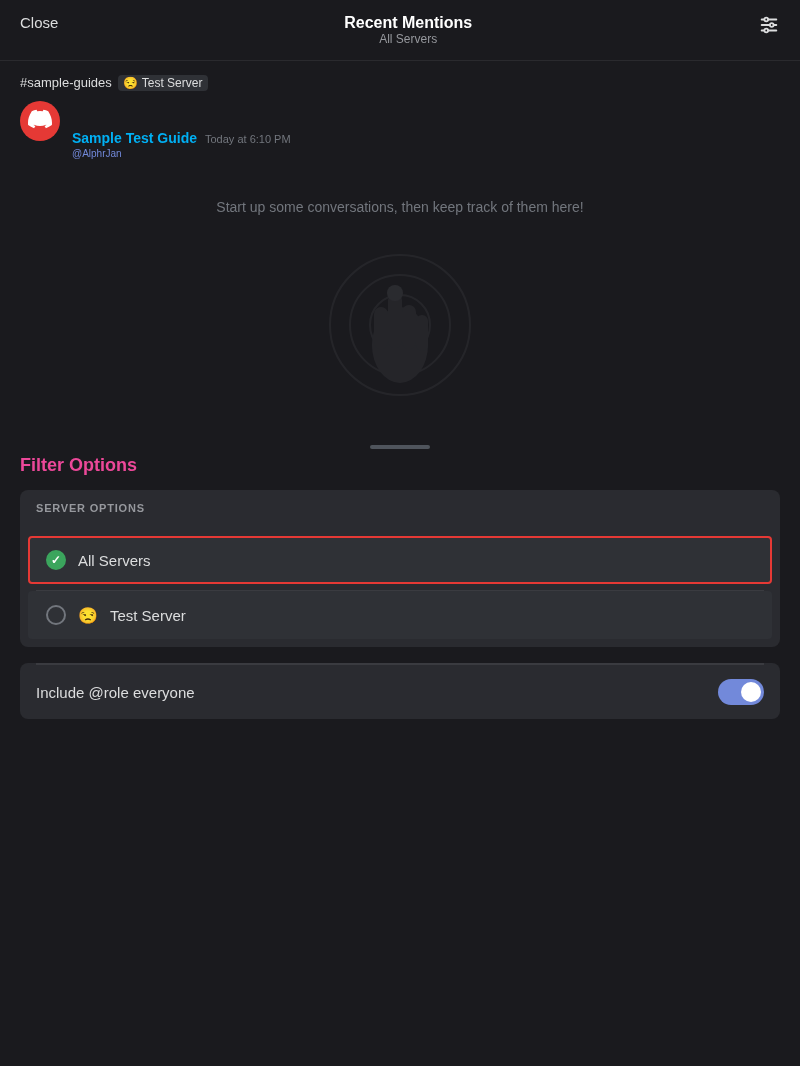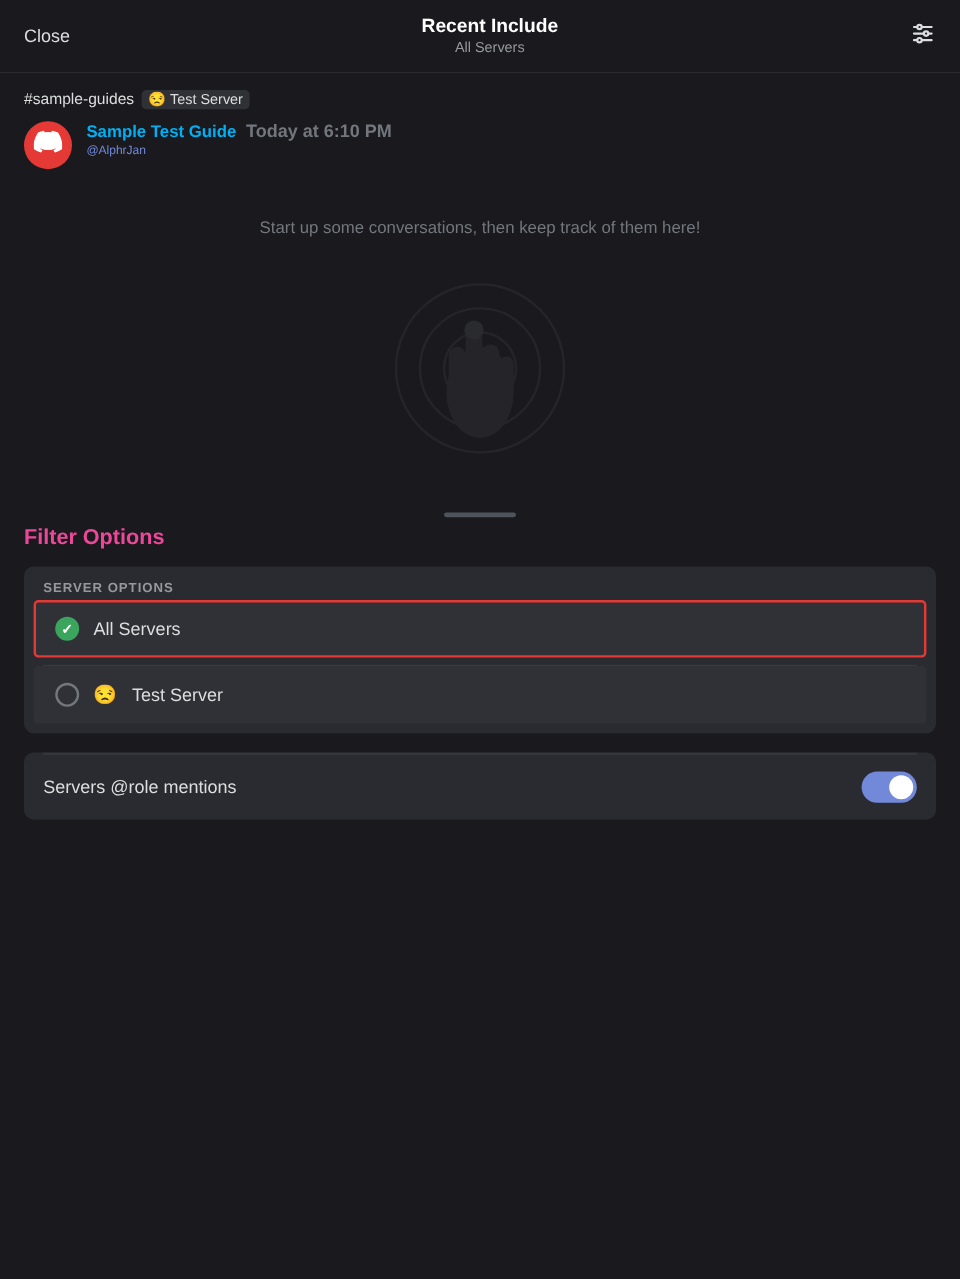--- a/index.html
+++ b/index.html
@@ -8,21 +8,20 @@
       height: 1066px;
       background: #1a1a1e;
       font-family: 'Segoe UI', Arial, sans-serif;
       color: #dcddde;
       overflow: hidden;
     }
 
     
     .header {
       display: flex;
-      align-items: center;
       justify-content: space-between;
       padding: 14px 20px;
       background: #1a1a1e;
       border-bottom: 1px solid #2a2a2e;
     }
     .header-close {
       color: #dcddde;
       font-size: 15px;
       cursor: pointer;
     }
@@ -84,35 +83,35 @@
       align-items: center;
       justify-content: center;
       flex-shrink: 0;
     }
     .avatar-icon {
       color: white;
       font-size: 20px;
     }
     .message-content {
       flex: 1;
+      margin-top: 29px;
     }
     .message-author-row {
       display: flex;
       align-items: baseline;
       gap: 8px;
     }
     .message-author {
       color: #00b0f4;
       font-weight: 600;
       font-size: 14px;
     }
     .message-timestamp {
       color: #72767d;
-      font-size: 15px;
-      font-weight: bold;
+      font-size: 11px;
     }
     .message-mention {
       color: #7289da;
       font-size: 10px;
       margin-top: 2px;
     }
 
     
     .empty-state {
       display: flex;
@@ -162,21 +161,21 @@
       border-radius: 8px;
       overflow: hidden;
       margin-bottom: 16px;
     }
     .section-label {
       font-size: 11px;
       font-weight: 700;
       color: #96989d;
       letter-spacing: 0.8px;
       text-transform: uppercase;
-      padding: 12px 16px 4px;
+      padding: 12px 16px 22px;
     }
     .filter-option {
       display: flex;
       align-items: center;
       gap: 12px;
       padding: 12px 16px;
       background: #2f3136;
       cursor: pointer;
       border: 2px solid transparent;
       border-radius: 4px;
@@ -250,21 +249,21 @@
       right: 3px;
       transition: right 0.2s;
     }
   </style>
 </head>
 <body>
 
 <div class="header">
   <span class="header-close">Close</span>
   <div class="header-center">
-    <div class="header-title">Recent Include</div>
+    <div class="header-title">Recent Mentions</div>
     <div class="header-subtitle">All Servers</div>
   </div>
   <span class="header-filter-icon">
     
     <svg width="22" height="22" viewBox="0 0 24 24" fill="none" stroke="#dcddde" stroke-width="2" stroke-linecap="round">
       <line x1="4" y1="6" x2="20" y2="6"></line>
       <line x1="4" y1="12" x2="20" y2="12"></line>
       <line x1="4" y1="18" x2="20" y2="18"></line>
       <circle cx="9" cy="6" r="2" fill="#1a1a1e" stroke="#dcddde" stroke-width="2"></circle>
       <circle cx="15" cy="12" r="2" fill="#1a1a1e" stroke="#dcddde" stroke-width="2"></circle>
@@ -346,19 +345,19 @@
   </div>
 
   <div class="filter-section">
 
     <div class="divider-row"></div>
 
 
     <div class="divider-row"></div>
 
     <div class="toggle-option">
-      <span class="toggle-label">Servers @role mentions</span>
+      <span class="toggle-label">Include @role everyone</span>
       <div class="toggle">
         <div class="toggle-knob"></div>
       </div>
     </div>
   </div>
 </div>
 
 </body></html>

